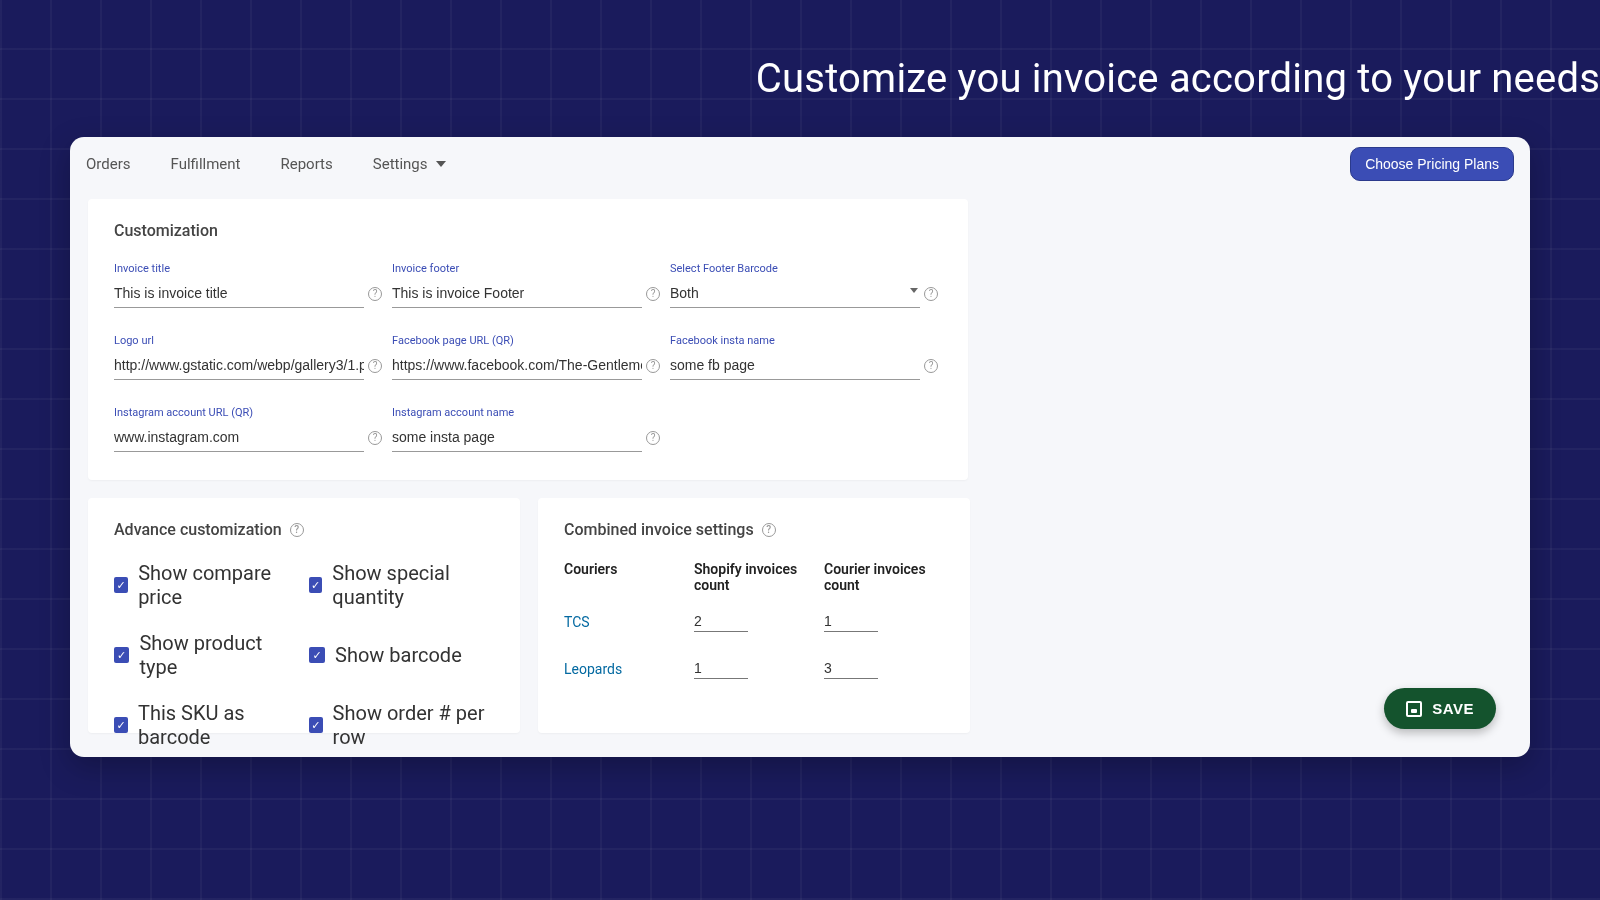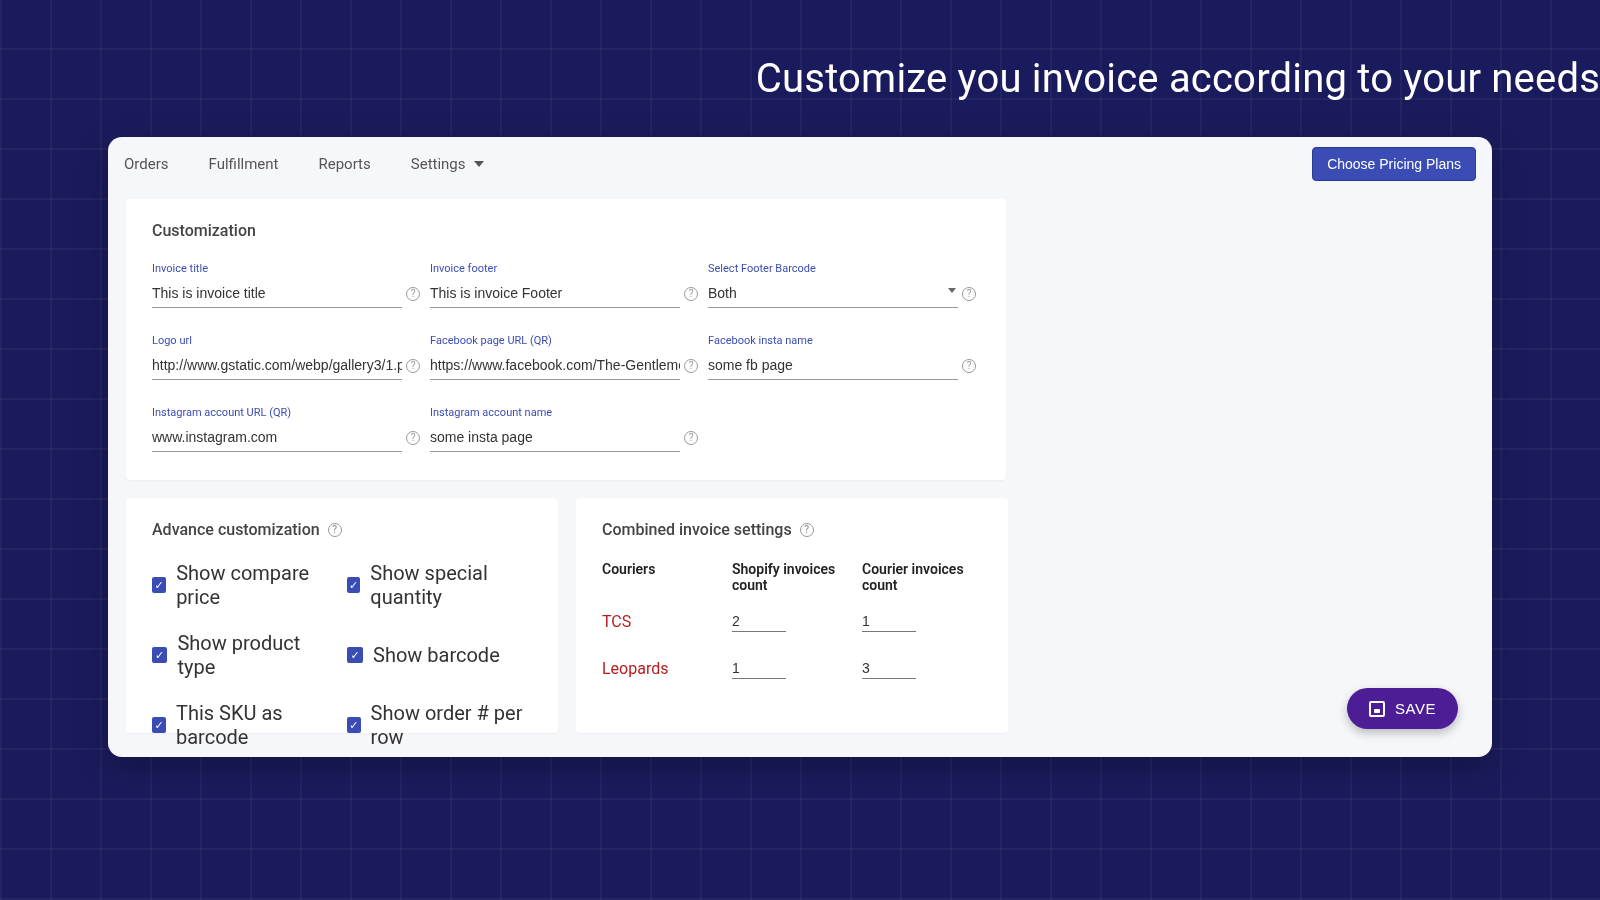--- a/index.html
+++ b/index.html
@@ -21,21 +21,21 @@
     position: relative; z-index: 1;
     text-align: right; color: #fff;
     font-size: 40px; font-weight: 400;
     padding: 55px 0 35px;
     letter-spacing: 0.2px;
   }
   .app-window {
     position: relative; z-index: 1;
     background: #f6f7fa;
     border-radius: 14px;
-    margin: 0 108px;
+    margin: 0 70px;
     height: 620px;
     box-shadow: 0 10px 30px rgba(0,0,0,0.25);
     display: flex; flex-direction: column;
     overflow: hidden;
   }
   .topbar {
     display: flex; align-items: center; justify-content: space-between;
     padding: 10px 16px 8px 16px;
   }
   .nav-items { display: flex; gap: 40px; align-items: center; }
@@ -44,21 +44,21 @@
     display: flex; align-items: center; gap: 8px;
   }
   .caret-down {
     width: 0; height: 0;
     border-left: 5px solid transparent;
     border-right: 5px solid transparent;
     border-top: 6px solid #555;
   }
   .pricing-btn {
     background: #3b4db5; color: #fff;
-    border: 1px solid #2b3a8c; border-radius: 4px;
+    border: 1px solid #2b3a8c; border-radius: 10px;
     padding: 8px 14px; font-size: 14px;
     cursor: pointer;
   }
   .content {
     padding: 10px 18px 20px 18px;
     overflow: hidden;
   }
   .card {
     background: #fff; border-radius: 4px;
     padding: 22px 26px 28px;
@@ -94,30 +94,30 @@
   .checks { display: grid; grid-template-columns: 1fr 1fr; gap: 22px 10px; margin-top: 10px;}
   .check-item { display: flex; align-items: center; gap: 10px; }
   .checkbox {
     width: 16px; height: 16px; background: #3b4db5; border-radius: 2px;
     display: inline-flex; align-items: center; justify-content: center;
     color: #fff; font-size: 11px;
   }
   .check-label { font-size: 20px; color: #333; }
   .table-head { display: grid; grid-template-columns: 130px 130px 130px; font-weight: 600; font-size: 14px; color: #222; margin-top: 10px; margin-bottom: 18px; }
   .table-row { display: grid; grid-template-columns: 130px 130px 130px; align-items: center; margin-bottom: 26px; }
-  .courier-name { font-size: 16px; color: #b91c1c; }
+  .courier-name { font-size: 14px; color: #0369a1; }
   .mini-input {
     width: 54px; border: none; border-bottom: 1px solid #777;
     font-size: 14px; padding: 2px 0; color: #333; background: transparent; outline: none;
   }
   .save-fab {
     position: absolute; right: 34px; bottom: 28px;
-    background: #4c1d95; color: #fff; border: none;
+    background: #14532d; color: #fff; border: none;
     border-radius: 24px; padding: 12px 22px;
-    font-size: 15px; font-weight: 400; letter-spacing: 0.5px;
+    font-size: 15px; font-weight: 700; letter-spacing: 0.5px;
     display: flex; align-items: center; gap: 10px; cursor: pointer;
     box-shadow: 0 4px 10px rgba(0,0,0,0.25);
   }
   .save-icon {
     width: 16px; height: 16px; border: 2px solid #fff; border-radius: 2px;
     position: relative;
   }
   .save-icon::after {
     content: ""; position: absolute; left: 3px; top: 6px; width: 6px; height: 4px;
     background: #fff; border-radius: 1px;

